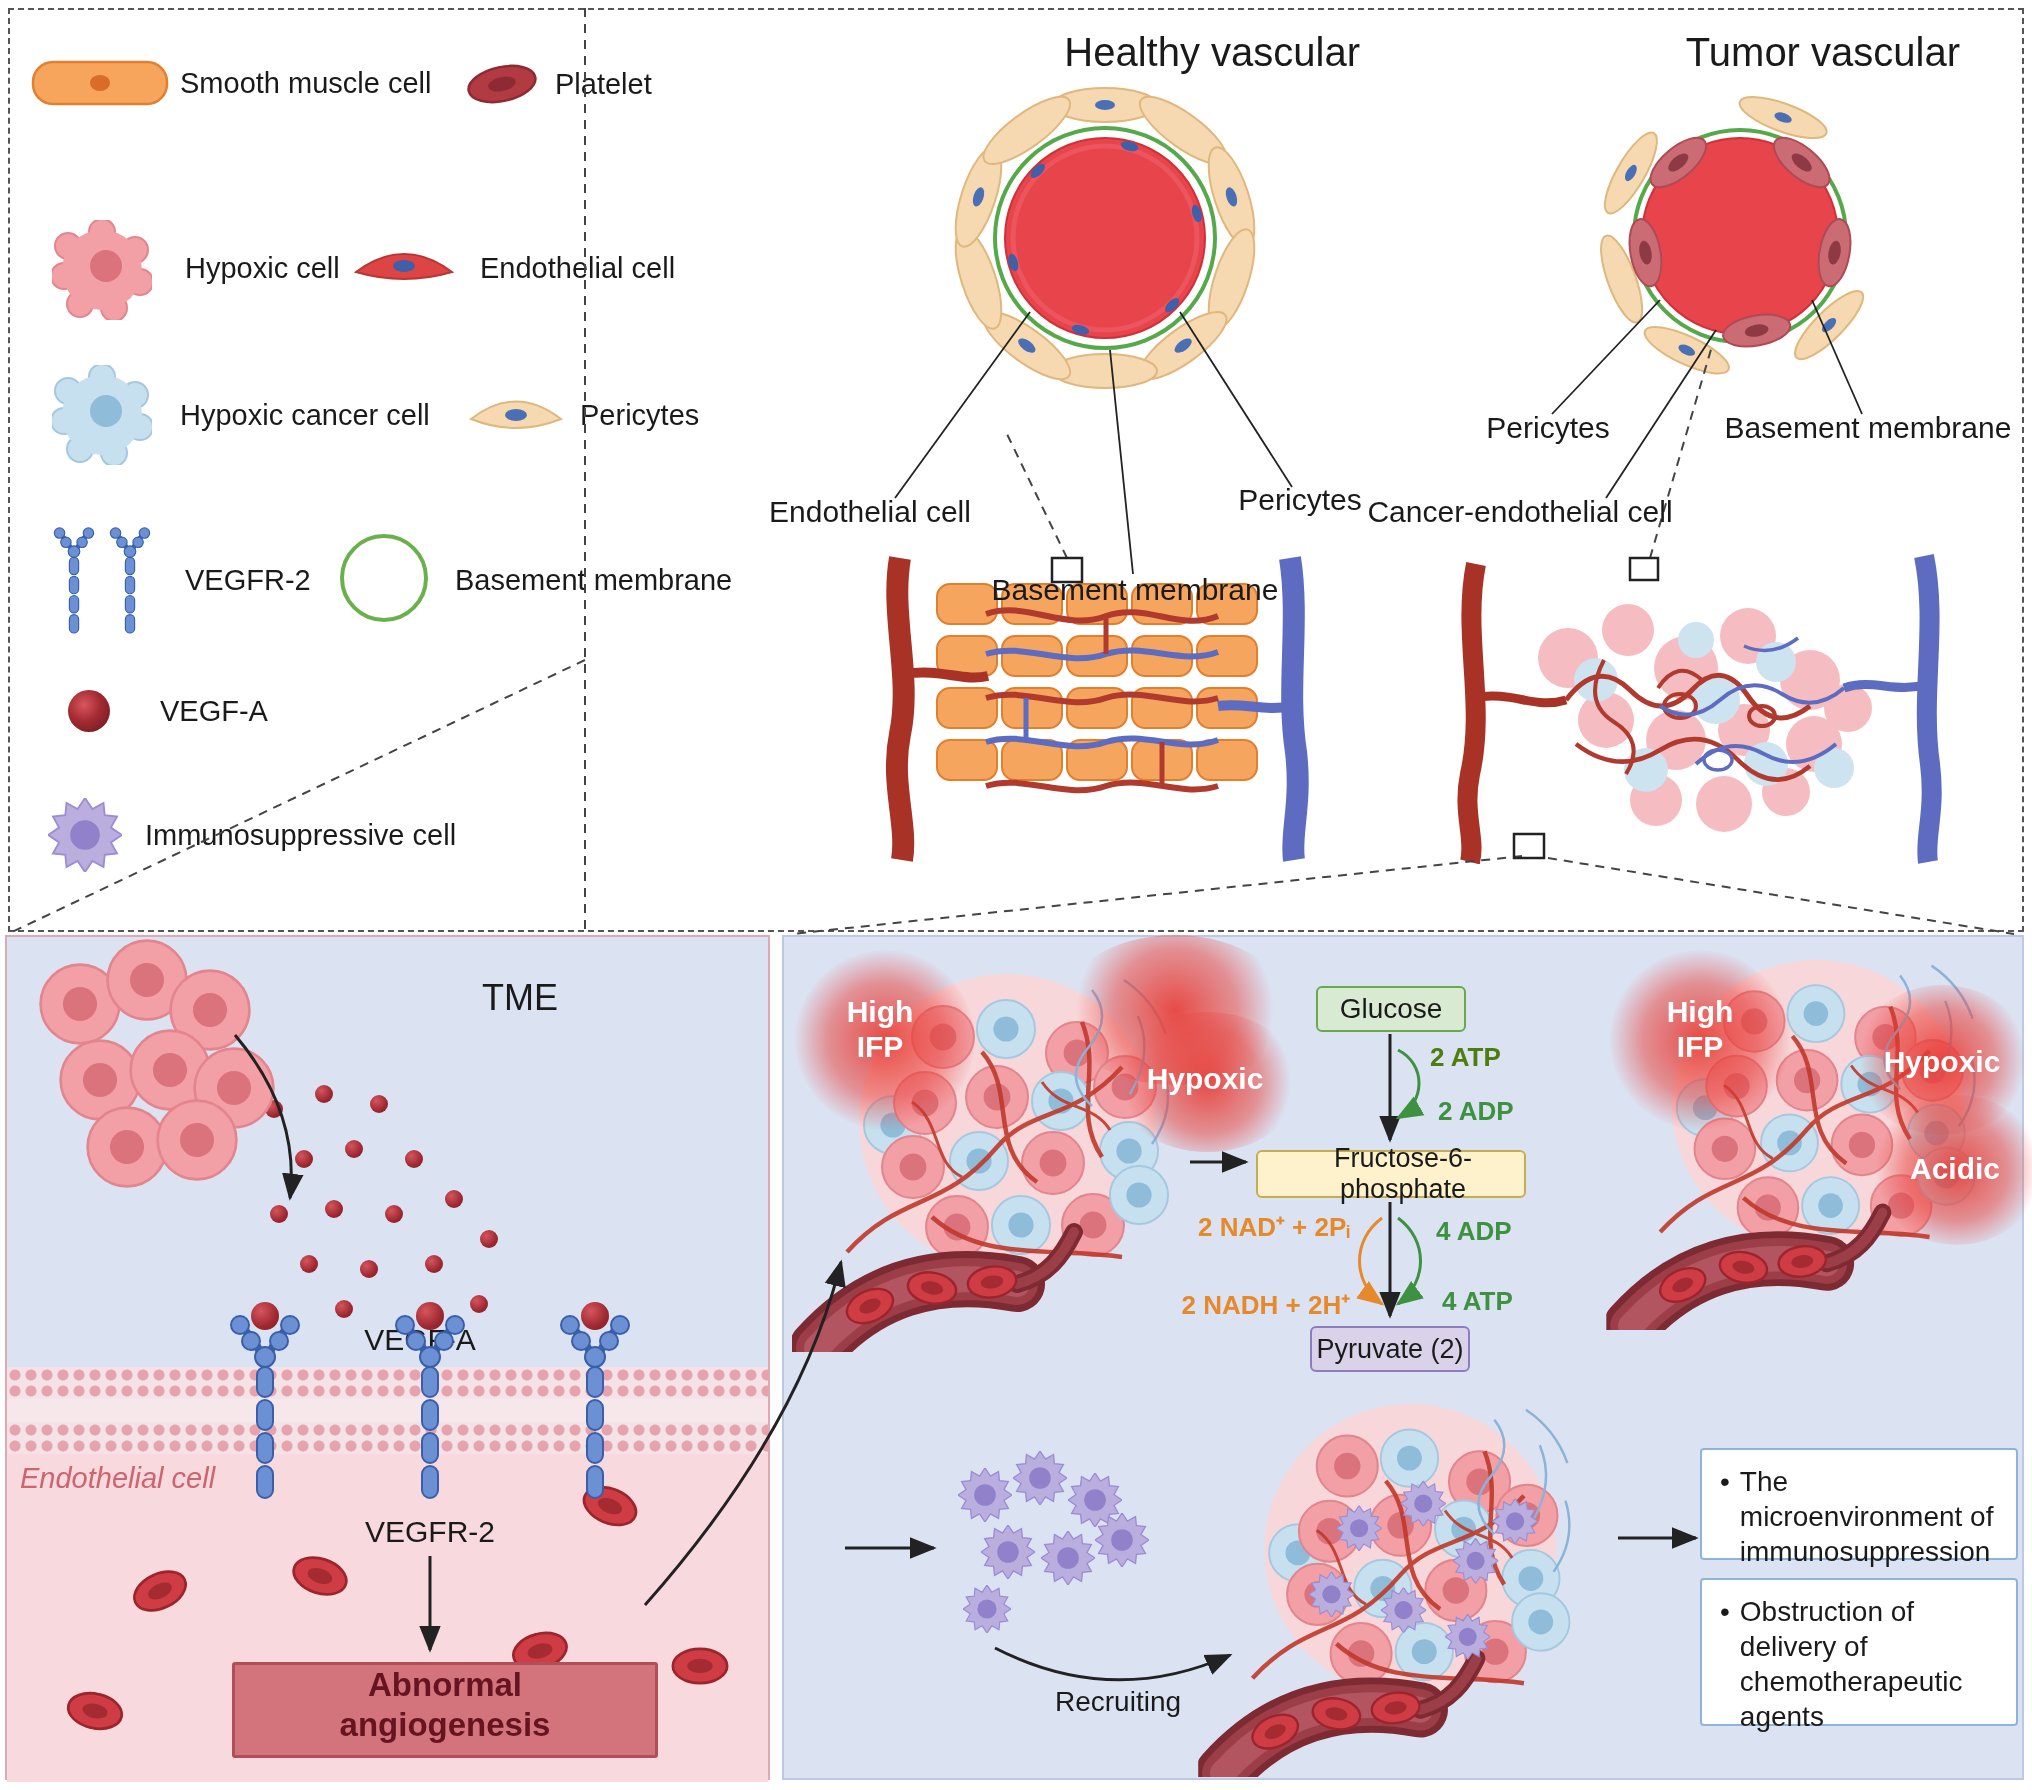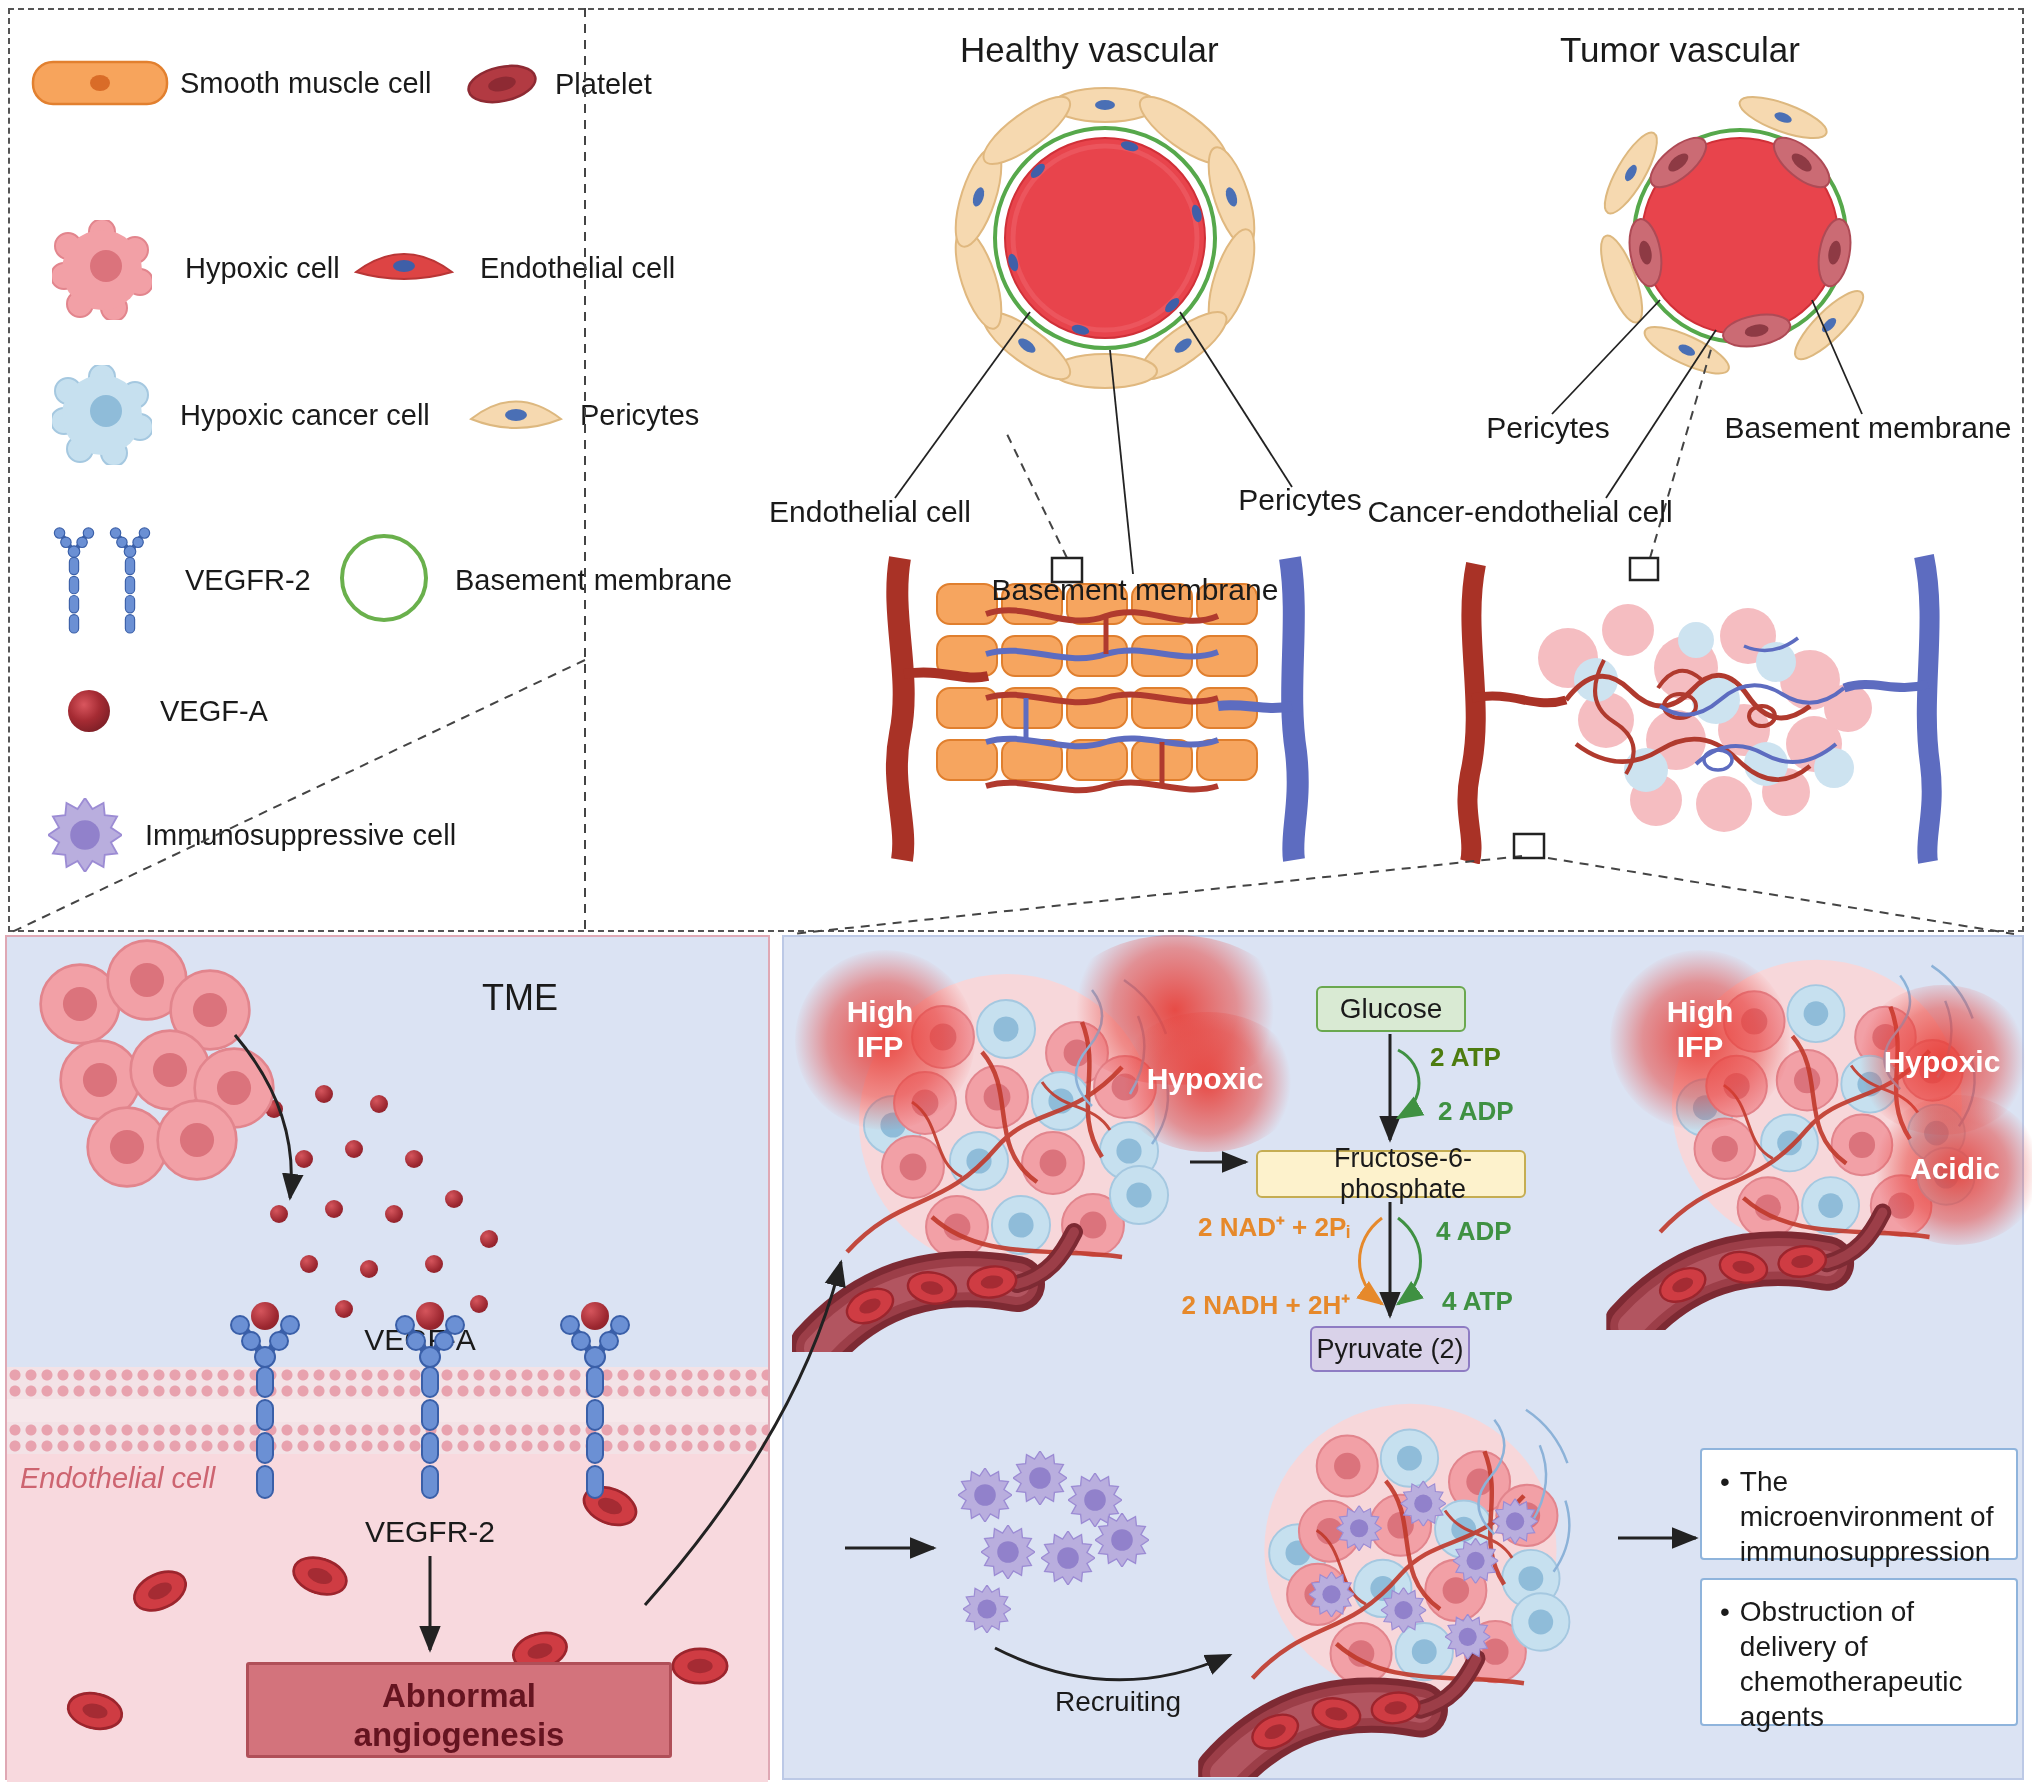--- a/index.html
+++ b/index.html
@@ -1,36 +1,36 @@
 <!DOCTYPE html>
 <html><head>
 <meta charset="utf-8">
 <style>
   html,body{margin:0;padding:0;background:#fff;}
   #canvas{position:relative;width:2032px;height:1790px;font-family:"Liberation Sans",sans-serif;color:#1a1a1a;overflow:hidden;background:#fff;}
   .abs{position:absolute;}
   .lbl{position:absolute;font-size:30px;line-height:1.15;text-align:center;transform:translateY(-50%);white-space:nowrap;}
   .legend-label{position:absolute;font-size:29px;transform:translateY(-50%);white-space:nowrap;}
-  .title{position:absolute;font-size:35px;font-weight:500;text-align:left;}
+  .title{position:absolute;font-size:40px;font-weight:500;text-align:right;}
   .topbox{position:absolute;left:8px;top:8px;width:2016px;height:924px;border:2px dashed #555;background:#fff;box-sizing:border-box;}
   .panelL{position:absolute;left:5px;top:935px;width:765px;height:845px;border:2px solid #dfa8b4;box-sizing:border-box;background:#dbe3f3;}
   .panelL .blue{position:absolute;left:0;top:0;width:100%;height:430px;background:#dbe3f3;}
   .dotsrow{position:absolute;left:0;width:100%;height:32px;background-color:#f3e2e6;background-image:radial-gradient(circle 6px at 8px 8px,#e8a2ae 5px,rgba(0,0,0,0) 6px);background-size:16px 16px;}
   .paleband{position:absolute;left:0;width:100%;height:23px;background:#f6e7ea;}
   .pinkzone{position:absolute;left:0;top:517px;width:100%;height:328px;background:#f8d9de;}
   .panelR{position:absolute;left:782px;top:935px;width:1242px;height:845px;border:2px solid #bcc9e6;box-sizing:border-box;background:#dbe3f3;}
   .vdot{position:absolute;width:18px;height:18px;border-radius:50%;background:radial-gradient(circle at 35% 32%,#d5555c,#9c2730 62%,#7d1f26);}
   .ball{position:absolute;width:28px;height:28px;border-radius:50%;background:radial-gradient(circle at 35% 32%,#d5555c,#9c2730 62%,#7d1f26);z-index:31;}
   .glow{position:absolute;border-radius:50%;background:radial-gradient(circle,rgba(232,62,55,.92) 0%,rgba(232,62,55,.5) 45%,rgba(232,62,55,0) 72%);z-index:12;}
   .glowtxt{position:absolute;color:#fff;font-weight:bold;font-size:30px;text-align:center;z-index:13;line-height:1.15;}
   .gbox{position:absolute;display:flex;align-items:center;justify-content:center;font-size:27px;box-sizing:border-box;border-radius:6px;z-index:11;text-align:center;}
   .glabel{position:absolute;font-size:26px;font-weight:600;white-space:nowrap;z-index:11;}
   .outbox{position:absolute;background:#fff;border:2px solid #8fb4dc;border-radius:4px;box-sizing:border-box;display:flex;padding:14px 12px;font-size:28px;line-height:1.25;z-index:11;}
   .outbox .bullet{margin:0 10px 0 6px;}
-  .abn{position:absolute;left:246px;top:1662px;width:420px;height:90px;background:#d3737c;border:3px solid #b04f58;border-radius:3px;display:flex;flex-direction:column;align-items:center;justify-content:flex-end;font-size:33px;font-weight:bold;color:#651420;line-height:1.2;z-index:15;}
+  .abn{position:absolute;left:232px;top:1662px;width:420px;height:90px;background:#d3737c;border:3px solid #b04f58;border-radius:3px;display:flex;flex-direction:column;align-items:center;justify-content:flex-start;font-size:33px;font-weight:bold;color:#651420;line-height:1.2;z-index:15;}
   .conn{position:absolute;left:0;top:0;z-index:40;pointer-events:none;}
   .zhi{z-index:45;}
   svg{display:block;}
 </style>
 </head>
 <body>
 
 <div id="canvas">
 
   <svg width="0" height="0" style="position:absolute">

